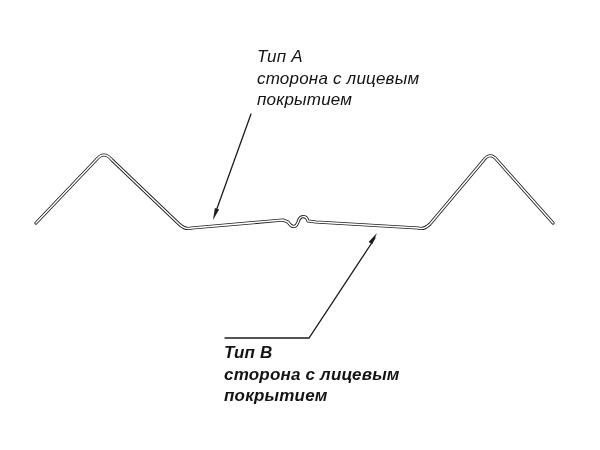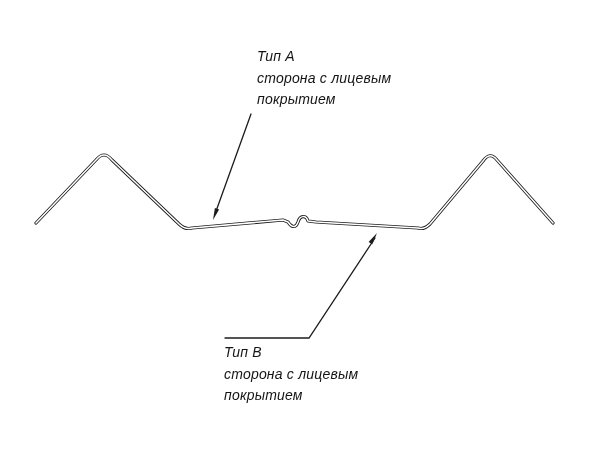--- a/index.html
+++ b/index.html
@@ -11,21 +11,21 @@
     font-family:"Liberation Sans",sans-serif;
   }
   .stage svg{position:absolute;left:0;top:0;}
   .profile-outer{fill:none;stroke:#1c1c1c;stroke-width:3.2;stroke-linejoin:round;stroke-linecap:round;}
   .profile-inner{fill:none;stroke:#ffffff;stroke-width:1.5;stroke-linejoin:round;stroke-linecap:round;}
   .leader{fill:none;stroke:#1c1c1c;stroke-width:1.3;stroke-linecap:round;}
   .arrow{fill:#1c1c1c;stroke:none;}
   .callout{
     position:absolute;
     font-style:italic;
-    font-size:14px;
+    font-size:17px;
     line-height:21px;
     color:#141414;
     white-space:nowrap;
     letter-spacing:0.2px;
   }
   .callout .title{margin-bottom:1px;}
 </style>
 </head>
 <body>
 
@@ -70,19 +70,19 @@
     <polyline class="leader" points="225,338 309,338 375,238"></polyline>
     <polygon class="arrow" points="377,233 372.3,244.3 368.6,241.9"></polygon>
   </svg>
 
   <div class="callout" style="left:257px;top:46px;">
     <div class="title">Тип А</div>
     <div>сторона с лицевым</div>
     <div>покрытием</div>
   </div>
 
-  <div class="callout" style="left:224px;top:342px;">
+  <div class="callout" style="left:224px;top:342px;font-weight:bold;">
     <div class="title">Тип В</div>
     <div>сторона с лицевым</div>
     <div>покрытием</div>
   </div>
 
 </div>
 
 </body></html>

